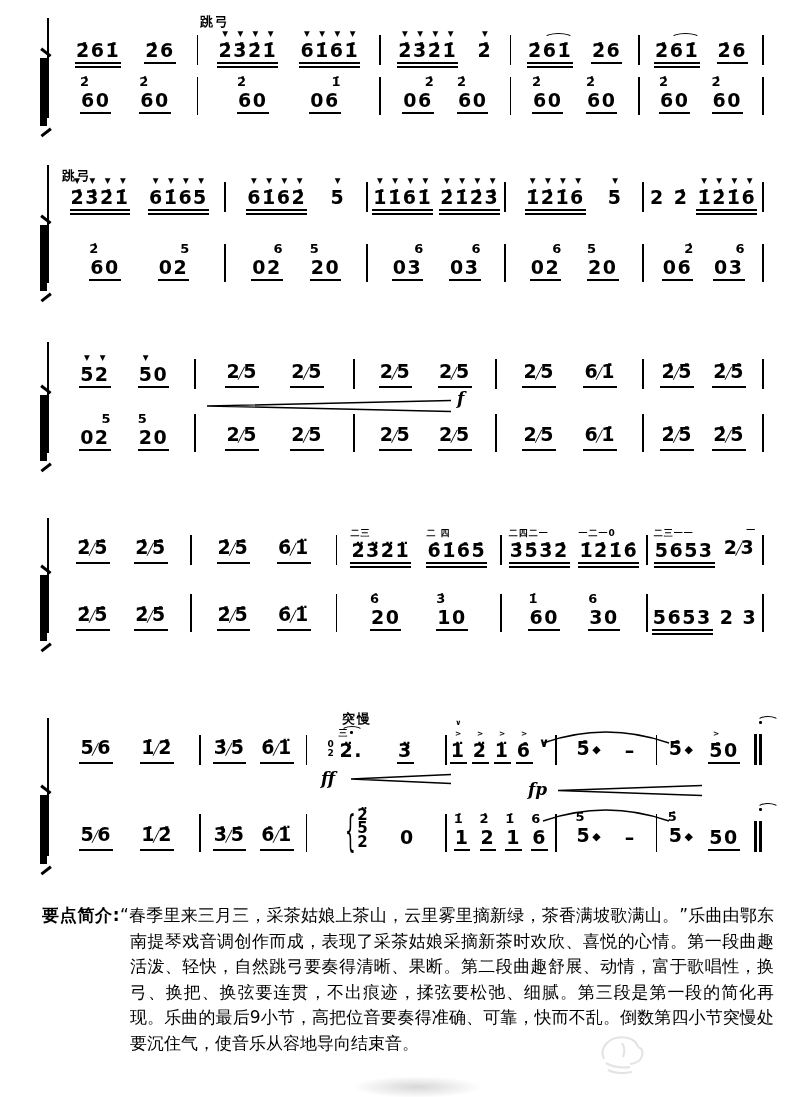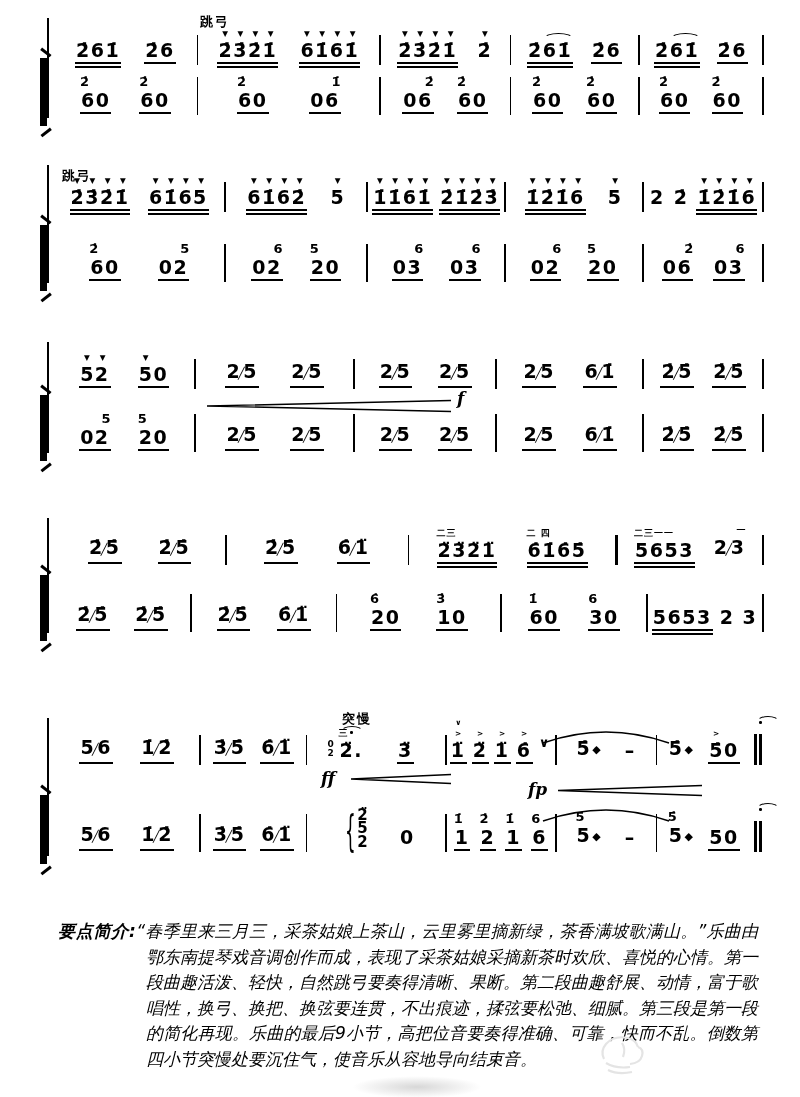--- a/index.html
+++ b/index.html
@@ -49,21 +49,21 @@
   .fin .fb{width:2.6px;height:31px;background:#000;}
   .fin .fermd{top:-15px;left:3px;margin-left:0;}
   .fin .fermdot{top:-10px;left:6px;}
   
   .slabel{position:absolute;font-weight:bold;font-size:13px;letter-spacing:2px;white-space:nowrap;}
   .dyn{position:absolute;font-family:"DejaVu Serif",serif;font-style:italic;font-weight:bold;font-size:17px;line-height:17px;}
   .hp,.tie{position:absolute;}
   
   #footer{position:absolute;left:42px;top:903px;width:732px;font-size:17px;line-height:25.5px;text-align:justify;}
   #footer .ftext{display:inline;}
-  #footer p{margin:16px;padding-left:88px;text-indent:-88px;font-style:italic;}
+  #footer p{margin:0;padding-left:88px;text-indent:-88px;}
   #footer .flabel{font-weight:bold;letter-spacing:0.5px;}
   
   #wm{position:absolute;left:596px;top:1020px;width:200px;height:70px;display:flex;align-items:center;}
   #wm .wm-name{font-size:36px;font-weight:bold;color:#ebebeb;letter-spacing:2px;line-height:36px;
                text-shadow:0 0 1px #dedede;}
   #wm .wm-url{font-size:9.5px;letter-spacing:2px;color:#d9d9d9;font-weight:bold;}
   #smudge{position:absolute;left:352px;top:1076px;width:130px;height:22px;
           background:radial-gradient(ellipse at center,rgba(140,140,140,.35),rgba(140,140,140,0) 70%);}
 </style>
 </head>
@@ -502,20 +502,30 @@
           <span class="grp">
             <span class="gann">二三</span>
             <span class="gmain">2̈3̈2̈1̈<i class="ul ul1"></i><i class="ul ul2"></i></span>
           </span>
           <span class="grp">
             <span class="gann">二 四</span>
             <span class="gmain">6̇1̇6̇5̇<i class="ul ul1"></i><i class="ul ul2"></i></span>
           </span>
         </div>
         <div class="bar"></div>
+        <div class="meas" style="flex: 148 1 0px;">
+          <span class="grp">
+            <span class="gann">二四二一</span>
+            <span class="gmain">3̇5̇3̇2̇<i class="ul ul1"></i><i class="ul ul2"></i></span>
+          </span>
+          <span class="grp">
+            <span class="gann">一二一0</span>
+            <span class="gmain">1̇2̇1̇6̇<i class="ul ul1"></i><i class="ul ul2"></i></span>
+          </span>
+        </div>
         <div class="bar"></div>
         <div class="meas" style="flex: 118 1 0px;">
           <span class="grp">
             <span class="gann">二三一一</span>
             <span class="gmain">5653<i class="ul ul1"></i><i class="ul ul2"></i></span>
           </span>
           <span class="grp">
             <span class="gann aa-r">一</span>
             <span class="gmain">2<i class="sl">╱</i>3</span>
           </span>

